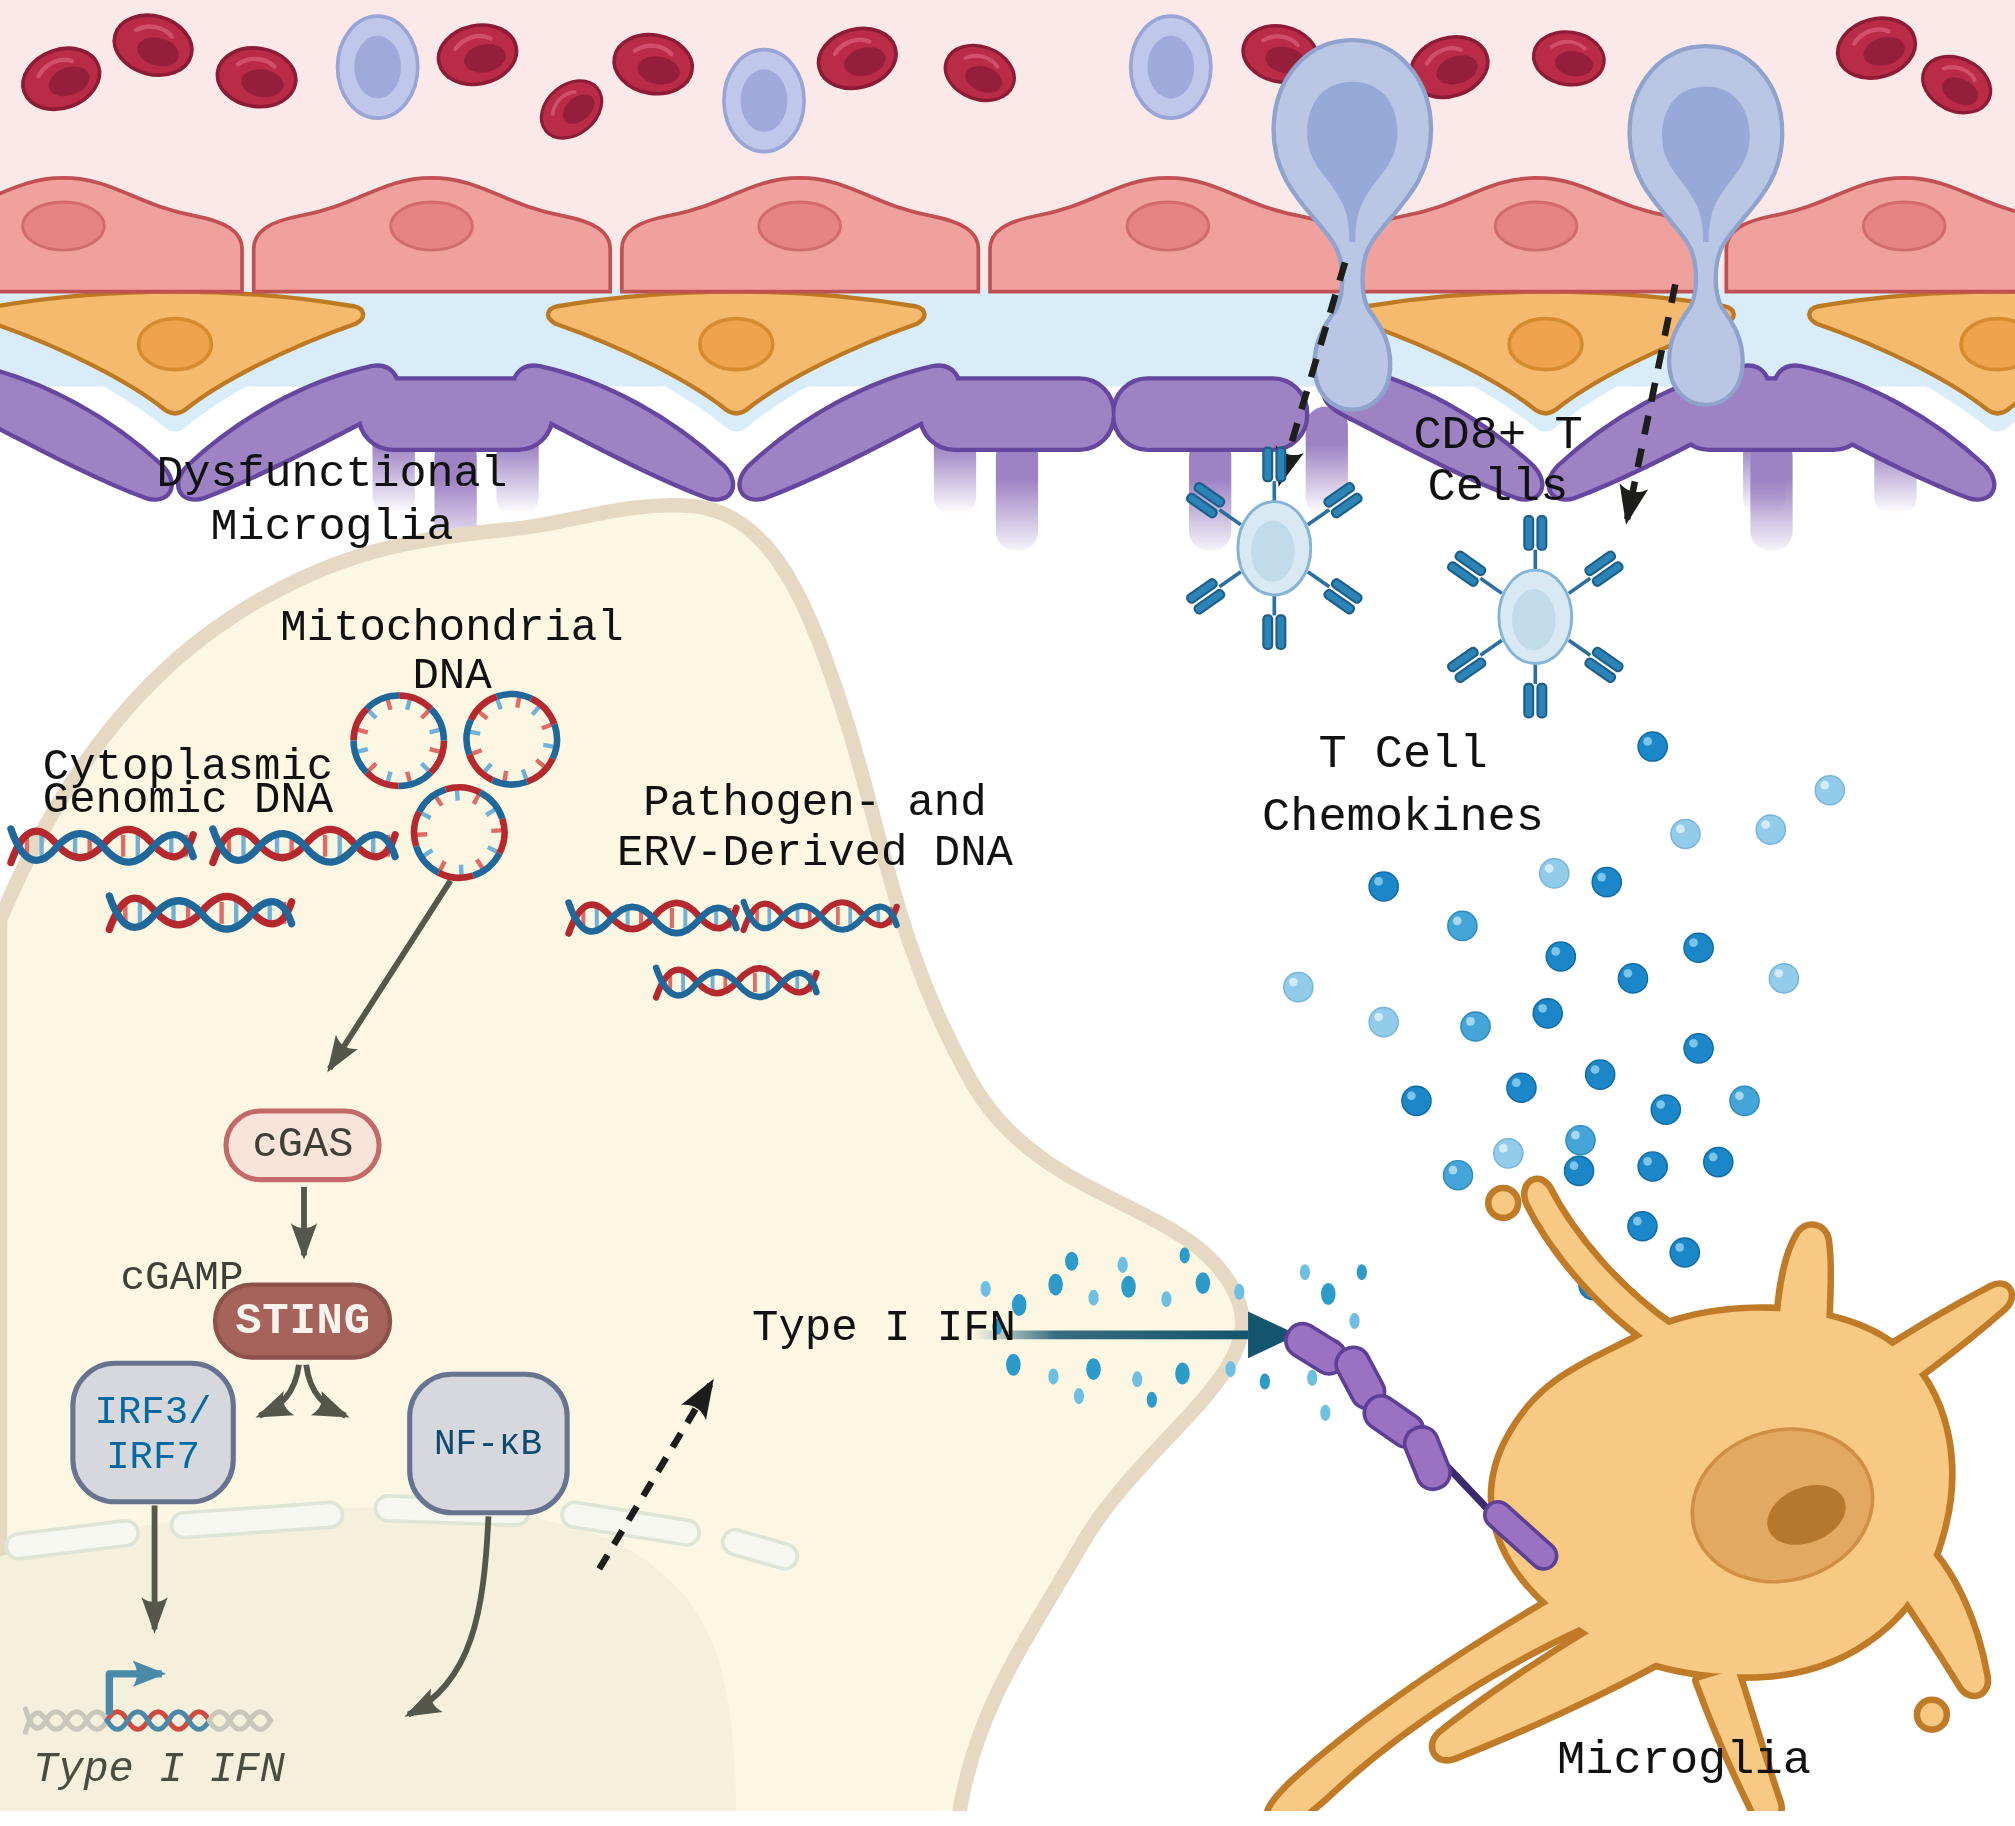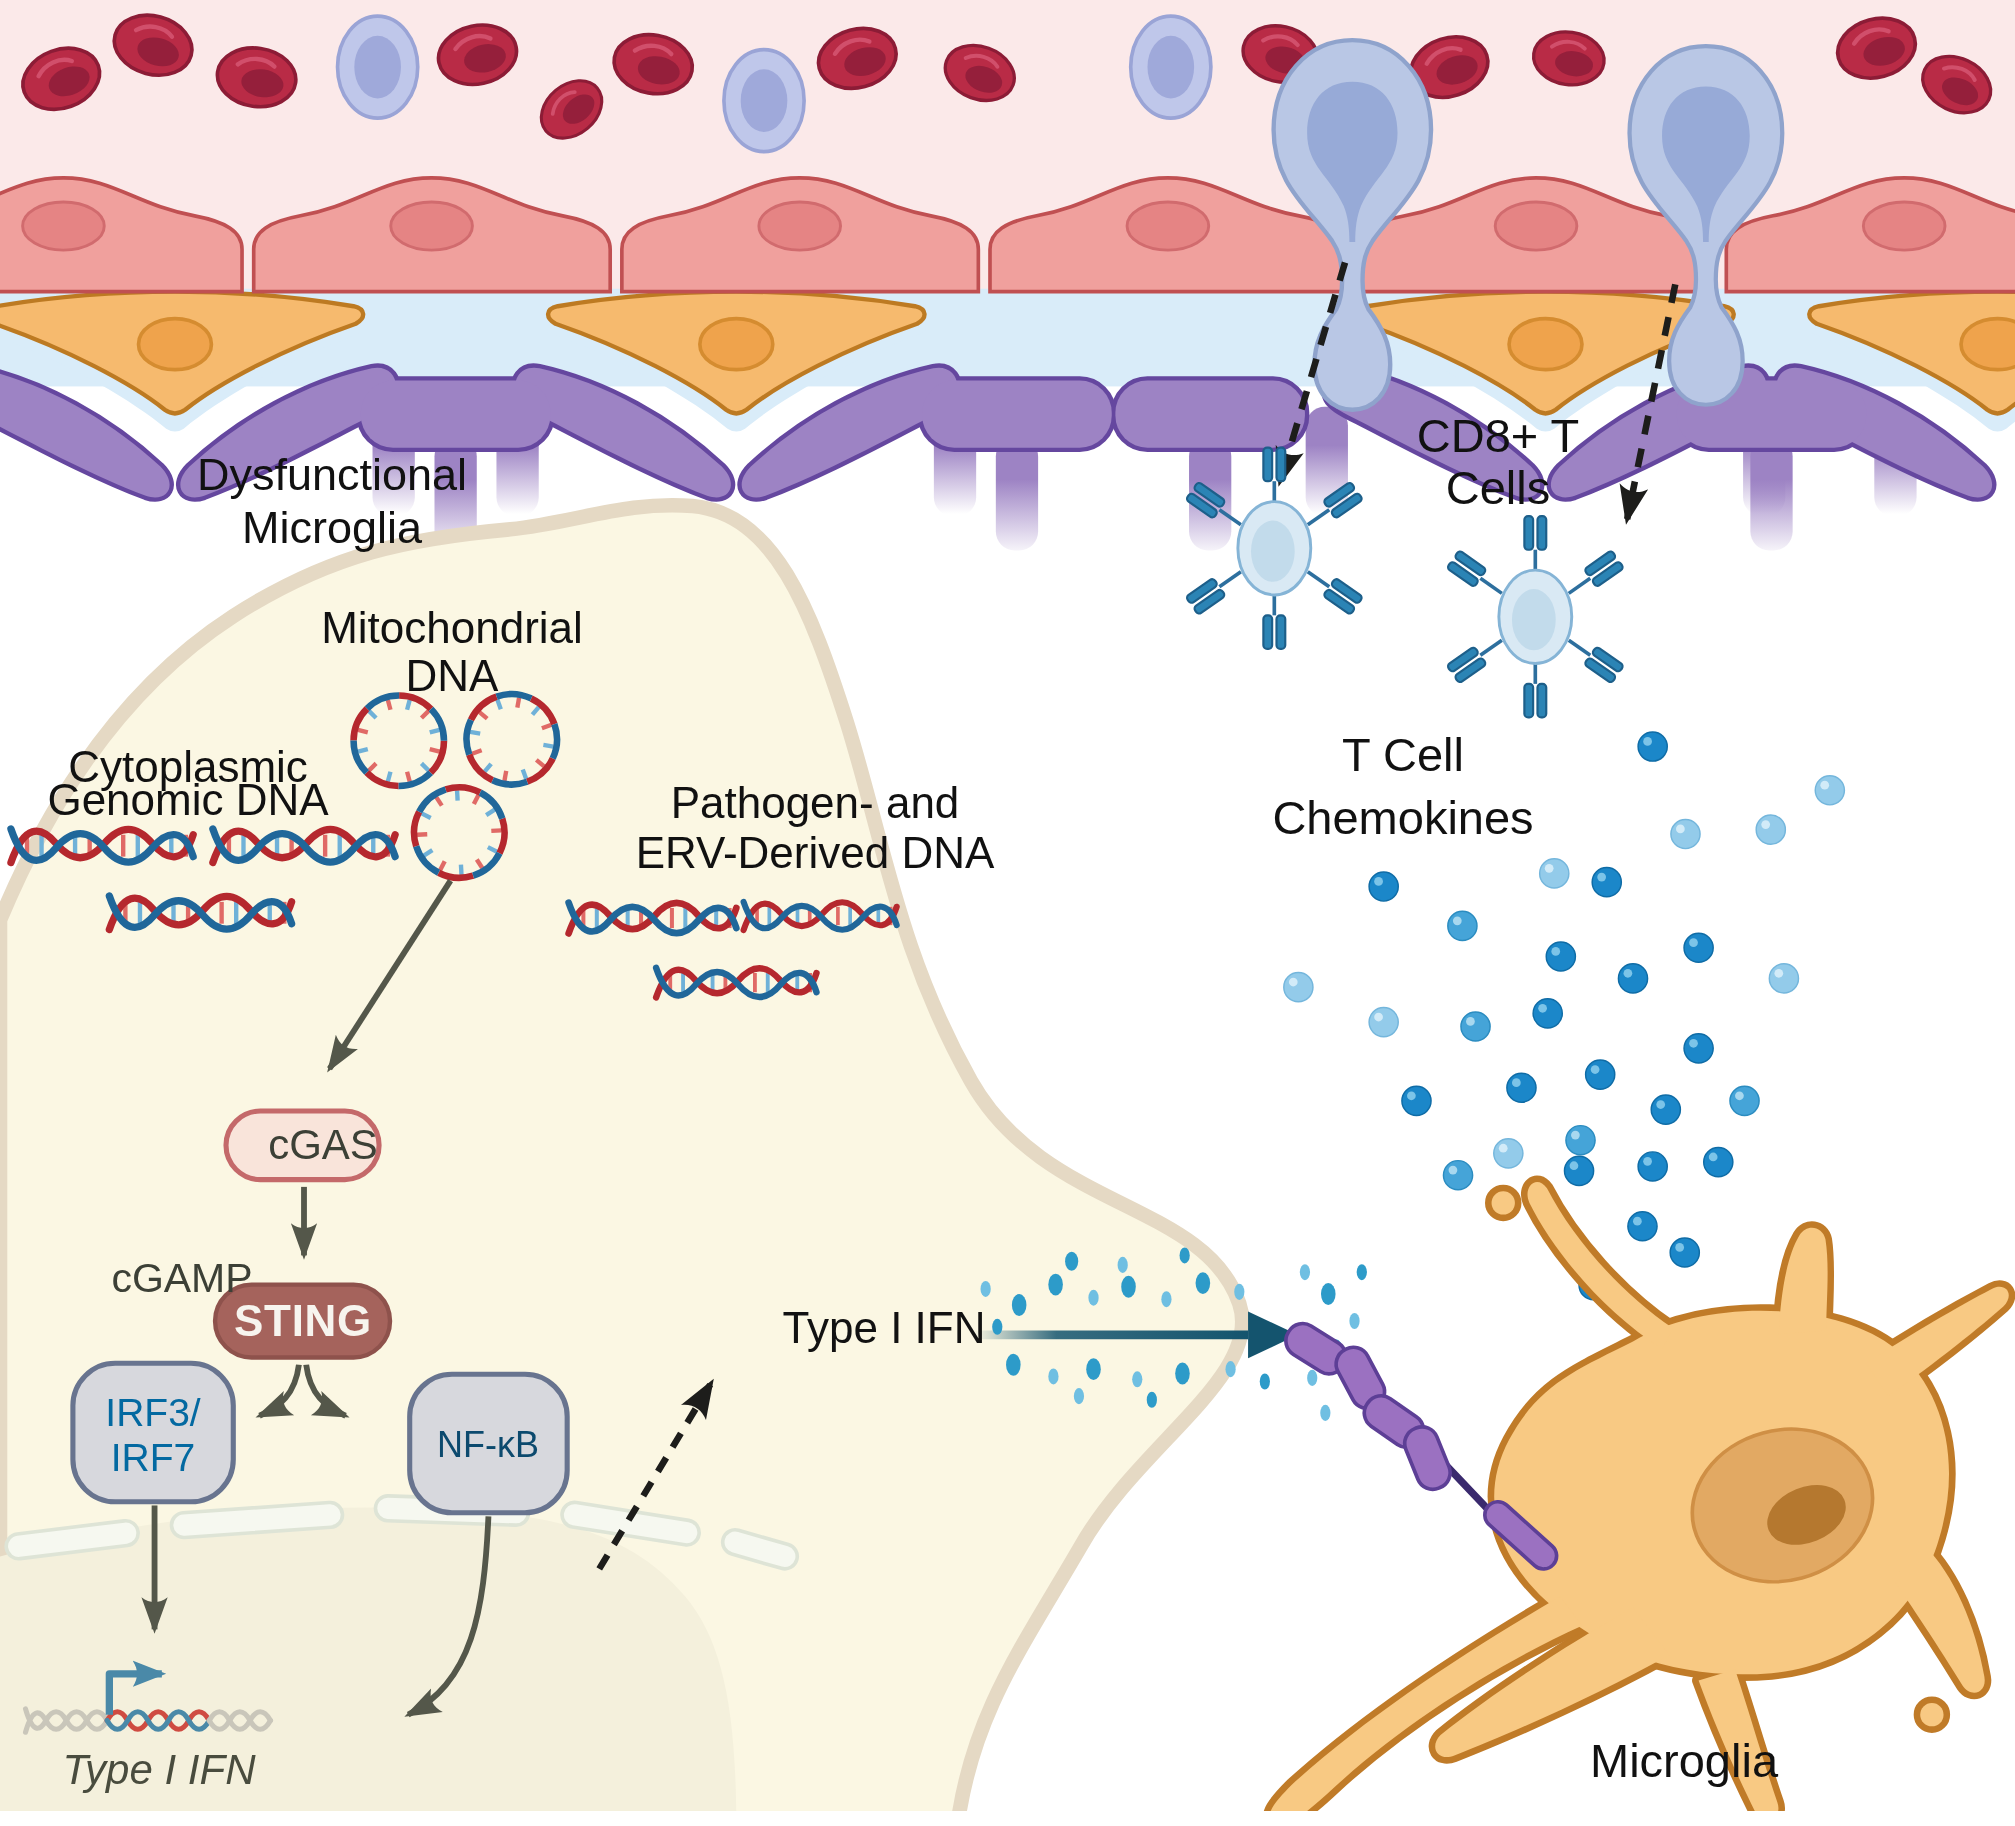--- a/index.html
+++ b/index.html
@@ -1,25 +1,25 @@
 <!DOCTYPE html>
 <html style="font-size:11.7px"><head>
 <meta charset="utf-8">
 <style>
   html,body{margin:0;padding:0;background:#ffffff;}
   .stage{position:relative;width:2015px;height:1811px;overflow:hidden;background:#ffffff;
-         font-family:Liberation Sans, sans-serif;}
+         font-family:Liberation Mono, monospace;}
   .stage svg.art{position:absolute;left:0;top:0;}
   .lbl{position:absolute;transform:translate(-50%,-50%);white-space:nowrap;text-align:center;
        color:#111;line-height:1.05;}
   .lbl.big{font-size:45px;}
   .lbl.huge{font-size:47px;}
   .lbl.med{font-size:44px;}
   .lbl.boxtxt{color:#0369a1;font-size:39px;}
-  .lbl.cgas{font-size:42px;color:#3c4036;margin-left:20px;}
+  .lbl.cgas{font-size:42px;color:#3c4036;}
   .lbl.cgamp{font-size:41px;color:#3c4036;}
   .lbl.sting{font-size:44px;color:#f7f4ee;font-weight:bold;letter-spacing:0.7px;}
   .lbl.nfkb{font-size:36px;color:#0c4a6e;}
   .lbl.ifnitalic{font-size:42px;color:#494c3e;font-style:italic;}
   .lbl.ifnmid{font-size:44px;color:#121212;}
 </style>
 </head>
 <body>
 
 <div class="stage">

